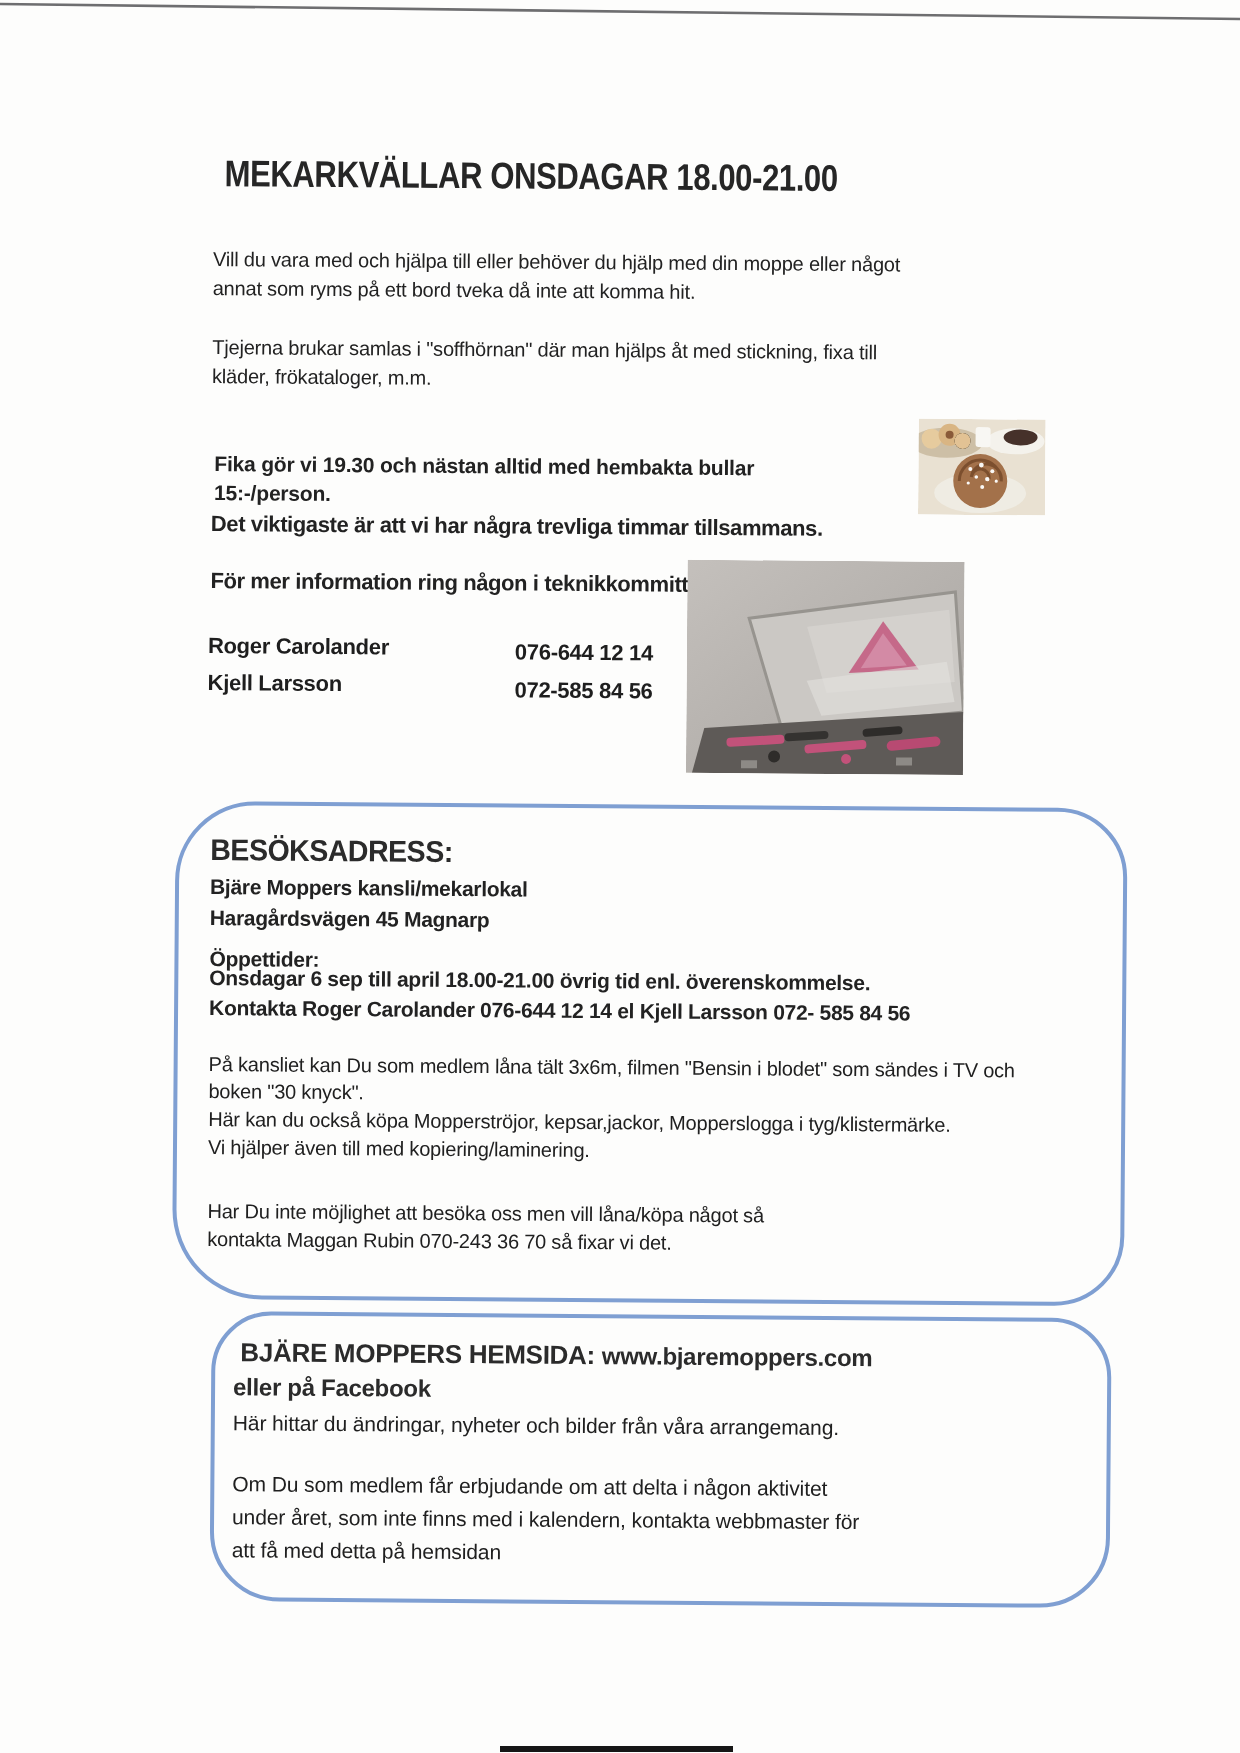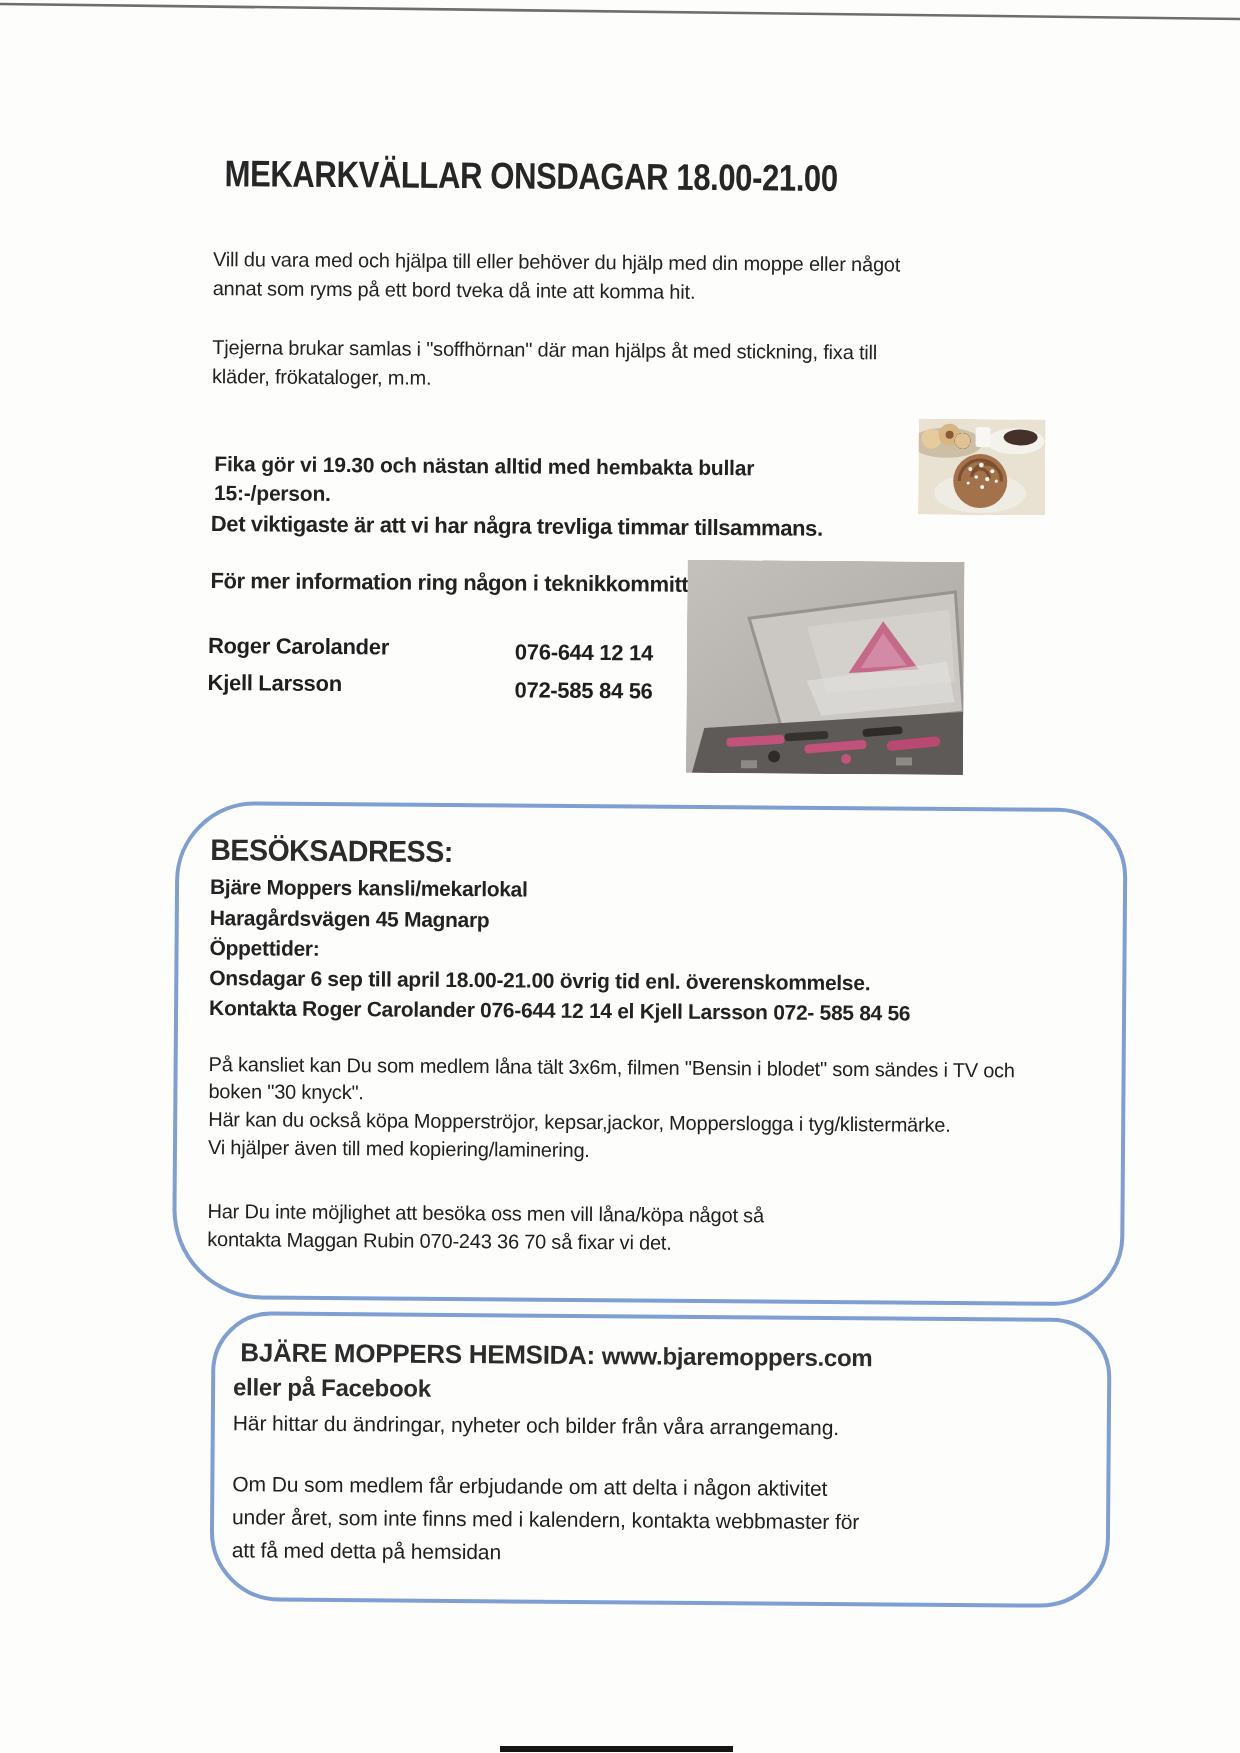--- a/index.html
+++ b/index.html
@@ -48,21 +48,21 @@
   .box-besok{left:182px;top:800px;width:952px;height:498px;border-radius:80px 70px 70px 90px;}
   .box-hemsida{left:222px;top:1310px;width:900px;height:290px;border-radius:60px 60px 70px 70px;}
 
   .box-besok .heading{
     position:absolute;left:31px;top:28px;font-size:30px;font-weight:700;
     letter-spacing:-0.5px;transform:scaleX(0.95);transform-origin:left top;color:#2b2b2b;
   }
   .bl{position:absolute;left:31px;font-weight:700;font-size:21px;letter-spacing:-0.3px;white-space:nowrap;color:#222;}
   .bl1{top:70px;}
   .bl2{top:101px;}
-  .bl3{top:131px;text-align:right;}
+  .bl3{top:142px;text-align:right;}
   .bl4{top:161px;}
   .bl5{top:191px;}
   .bp{position:absolute;left:31px;font-size:20px;letter-spacing:-0.2px;line-height:27px;color:#202020;}
   .bp1{top:246px;width:815px;}
   .bp2{top:301px;width:840px;white-space:nowrap;}
   .bp3{top:329px;width:700px;}
   .bp4{top:392px;width:560px;line-height:28px;}
 
   .box-hemsida .heading{
     position:absolute;left:25px;top:22px;font-size:26px;font-weight:700;

